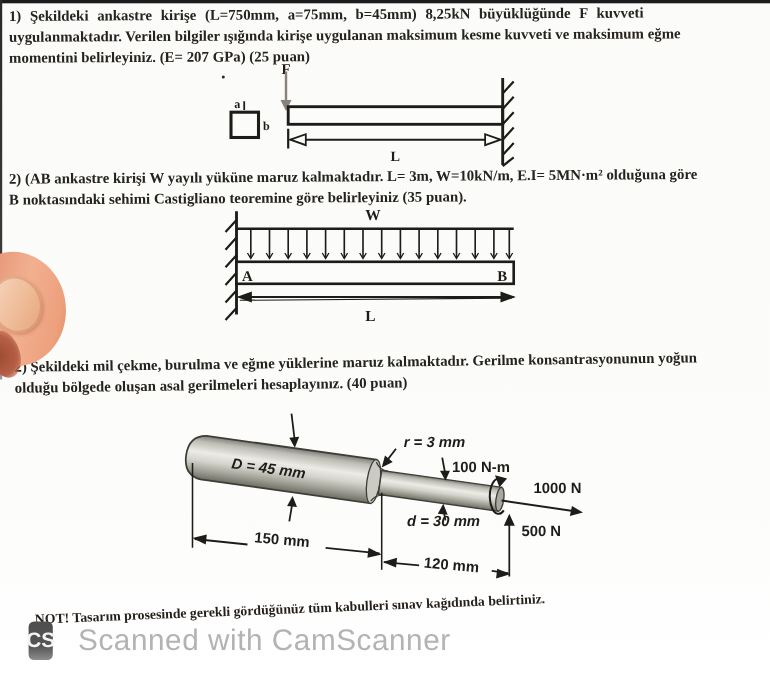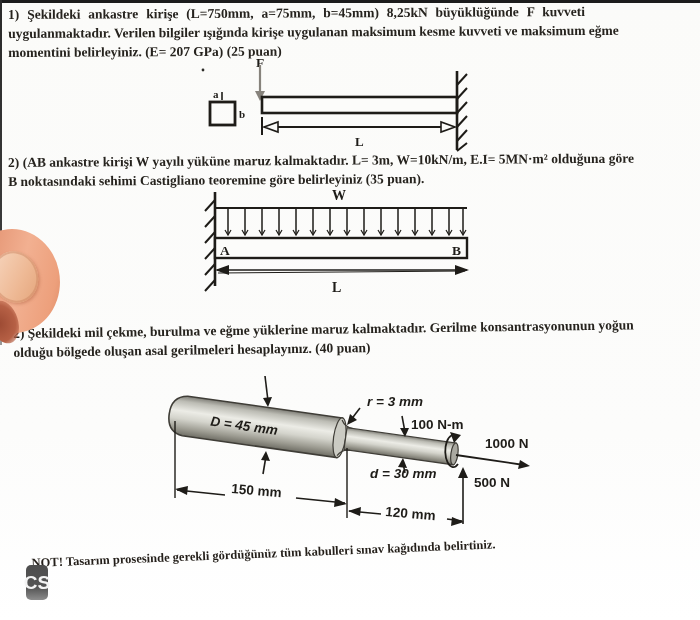--- a/index.html
+++ b/index.html
@@ -171,17 +171,18 @@
       <line x1="314" y1="153" x2="329" y2="155" class="hand" stroke-width="1.6"></line>
       <polygon points="215,145 228,141 227,150" fill="#1e1c18"></polygon>
       <polygon points="331,156 319,151 318,160" fill="#1e1c18"></polygon>
       <text class="san" x="252" y="150" font-size="13.5" transform="rotate(5 252 150)">120 mm</text>
     </g>
   </svg>
 
   <div class="note-line">NOT! Tasarım prosesinde gerekli gördüğünüz tüm kabulleri sınav kağıdında belirtiniz.</div>
 
   <div class="wm-badge">CS</div>
+  <div class="wm-text">Scanned with CamScanner</div>
 
   <div class="finger"></div>
   <div class="fingernail"></div>
   <div class="finger-shadow"></div>
 </div>
 
 </body></html>

